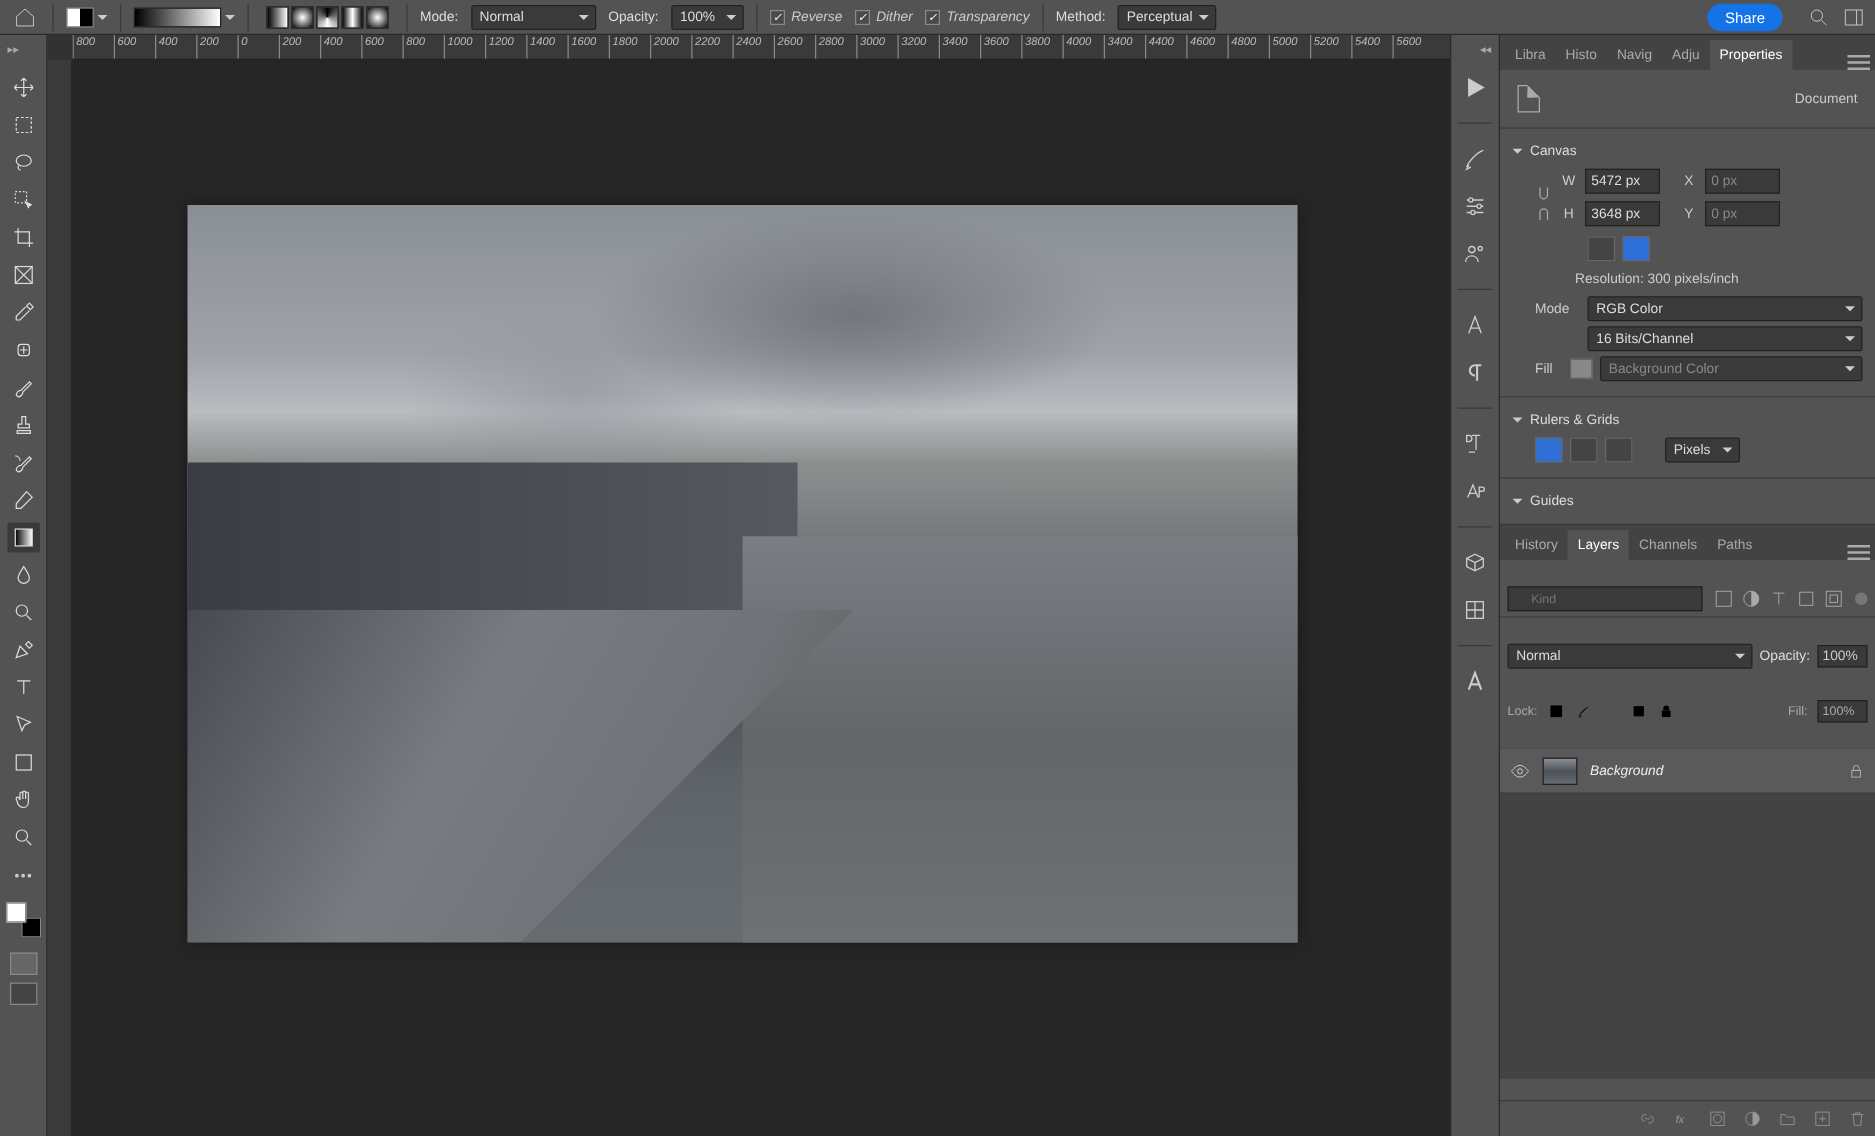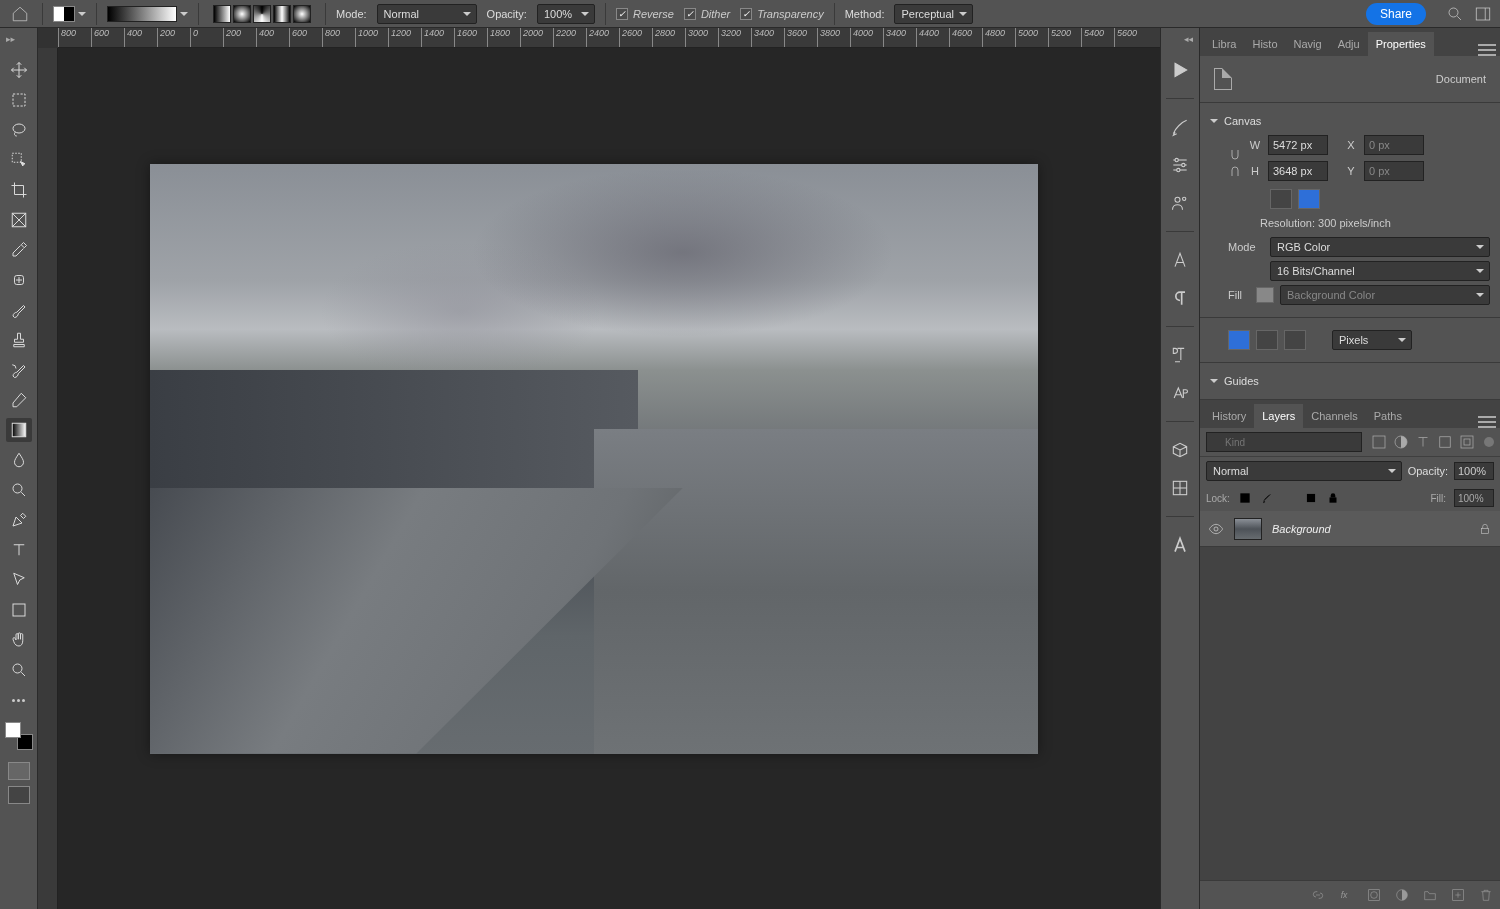--- a/index.html
+++ b/index.html
@@ -84,21 +84,21 @@
 .field-input { background:#3a3a3a; border:1px solid #222; color:#ddd; width:60px; height:20px; padding:0 4px; font-size:11px;}
 .field-ro { color:#888; }
 .doc-row { display:flex; align-items:center; gap:8px; padding:4px;justify-content:space-between;}
 .doc-icon { width:18px; height:22px; border:1px solid #aaa; position:relative;}
 .doc-icon::after{content:""; position:absolute; right:-1px; top:-1px; border:5px solid #535353; border-left-color:#aaa; border-bottom-color:#aaa;}
 .small-btns { display:flex; gap:6px; margin-left:26px;}
 .small-btn { width:22px; height:20px; border:1px solid #666; background:#444; cursor:pointer;}
 .small-btn.active { background:#2e6fd8;}
 
 
-.layers-panel { flex:1; display:flex; flex-direction:column; }
+.layers-panel { flex:1; display:flex; flex-direction:column;gap:17px; }
 .layers-toolbar { display:flex; align-items:center; padding:4px 6px; gap:4px; border-bottom:1px solid #3f3f3f;}
 .filter-input { background:#3a3a3a; border:1px solid #222; color:#ccc; height:20px; flex:1; padding:0 4px 0 18px; font-size:10px; position:relative;}
 .filter-wrap{position:relative; flex:1;}
 .filter-wrap svg{position:absolute; left:3px; top:3px; width:13px; height:13px; fill:none; stroke:#888;}
 .layers-toolbar .mini-icon{width:18px; height:18px; cursor:pointer; fill:none; stroke:#aaa;}
 .mini-dot-toggle{width:10px;height:10px;border-radius:50%;background:#777;margin-left:4px;}
 .layer-opts { display:flex; align-items:center; padding:4px 6px; gap:6px;}
 .layer-opts .dropdown{flex:1;}
 .lock-row { display:flex; align-items:center; padding:4px 6px; gap:8px; font-size:10px; color:#aaa;}
 .lock-row .mini-icon{width:14px;height:14px;}
@@ -576,25 +576,28 @@
       </div>
       <div class="field-row">
         <span style="width:22px">Fill</span>
         <div style="width:18px;height:16px;border:1px solid #666;background:#888"></div>
         <div class="dropdown field-ro" style="flex:1">
             <span>Background Color</span>
           </div>
       </div>
     </div>
     <div class="panel-body">
+      <div class="panel-section-head">
+          <span>Rulers &amp; Grids</span>
+        </div>
       <div class="field-row">
         <div class="small-btn" style="background:#2e6fd8"></div>
         <div class="small-btn"></div>
         <div class="small-btn"></div>
-        <div class="dropdown" style="width:80px;margin-left:20px">
+        <div class="dropdown" style="width:60px;margin-left:20px">
             <span>Pixels</span>
           </div>
       </div>
     </div>
     <div class="panel-body">
       <div class="panel-section-head">
           <span>Guides</span>
         </div>
     </div>
   </div>

